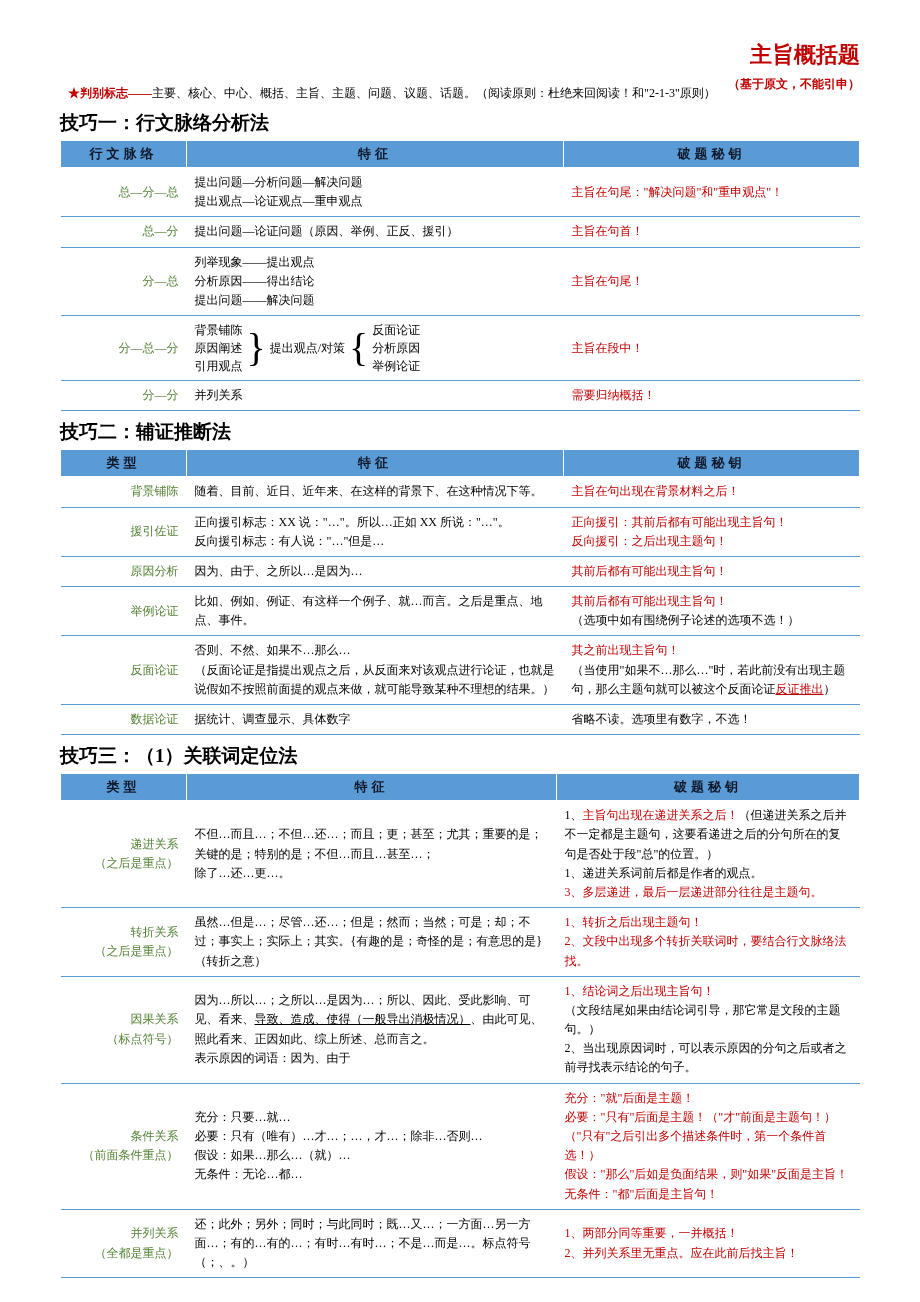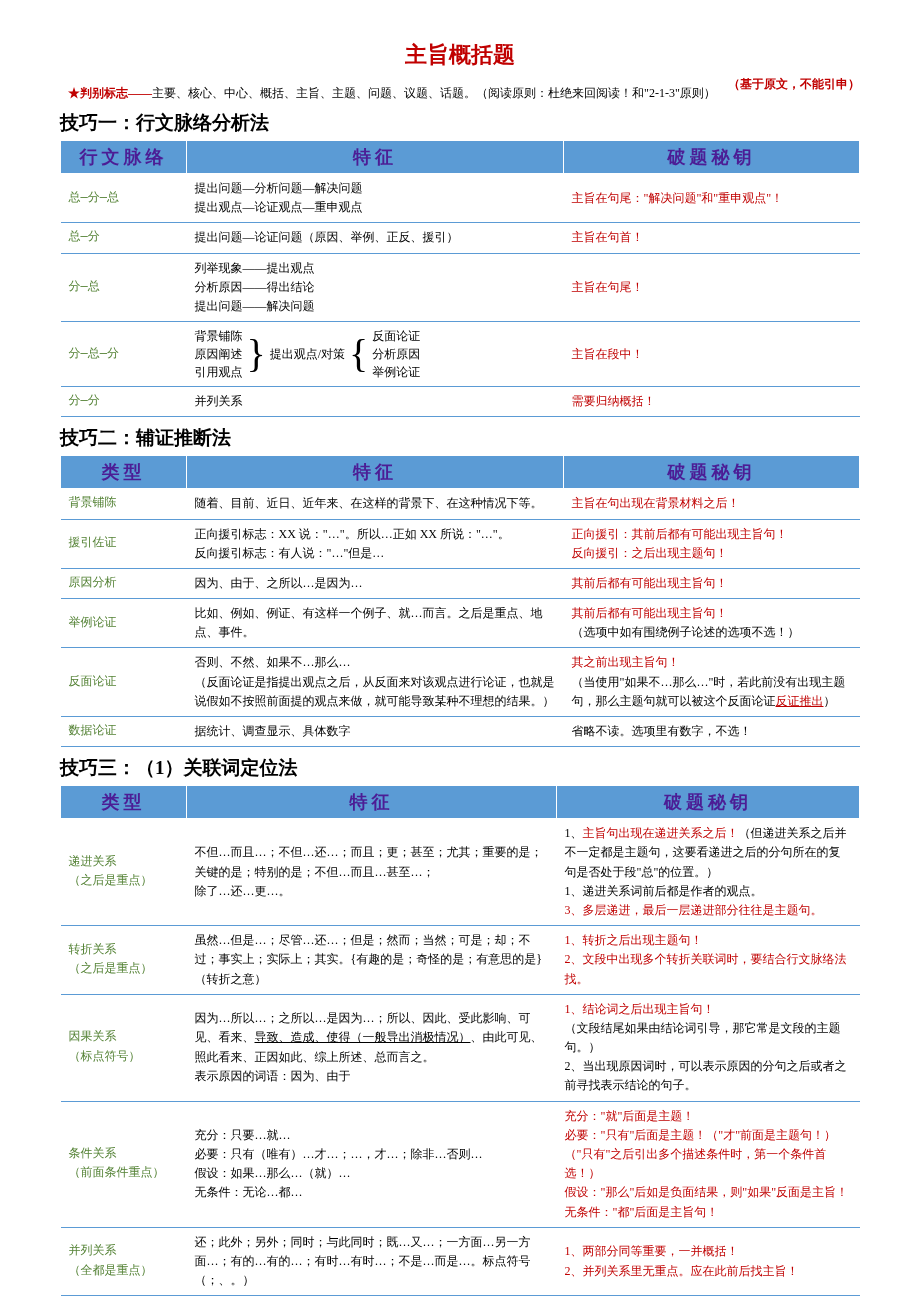--- a/index.html
+++ b/index.html
@@ -9,21 +9,21 @@
     padding: 40px 60px;
     background: #fff;
     color: #000;
     width: 800px;
   }
   .title-row {
     position: relative;
     margin-bottom: 15px;
   }
   .main-title {
-    text-align: center;
+    text-align: right;
     font-size: 22px;
     font-weight: bold;
     color: #c00000;
     font-family: Liberation Serif, serif;
   }
   .title-note {
     position: absolute;
     right: 0;
     top: 8px;
     color: #c00000;
@@ -41,40 +41,39 @@
     font-size: 19px;
     margin: 8px 0 4px 0;
   }
   table {
     width: 100%;
     border-collapse: collapse;
     margin-bottom: 6px;
   }
   th {
     background: #5b9bd5;
-    color: #4c1d95;
+    color: #0f172a;
     font-weight: bold;
     text-align: center;
     padding: 4px 6px;
     border: 1px solid #fff;
-    font-size: 18px;
+    font-size: 13px;
     letter-spacing: 4px;
   }
   td {
     padding: 5px 8px;
     border-bottom: 1px solid #5b9bd5;
     vertical-align: middle;
     font-size: 12px;
     line-height: 1.6;
   }
   td.type-cell {
-    text-align: left;
+    text-align: right;
     color: #548235;
     width: 110px;
-    font-family: Liberation Mono, monospace;
   }
   td.feat-cell {
     color: #000;
   }
   td.key-cell {
     color: #c00000;
     width: 280px;
   }
   .red { color: #c00000; }
   .black { color: #000; }

